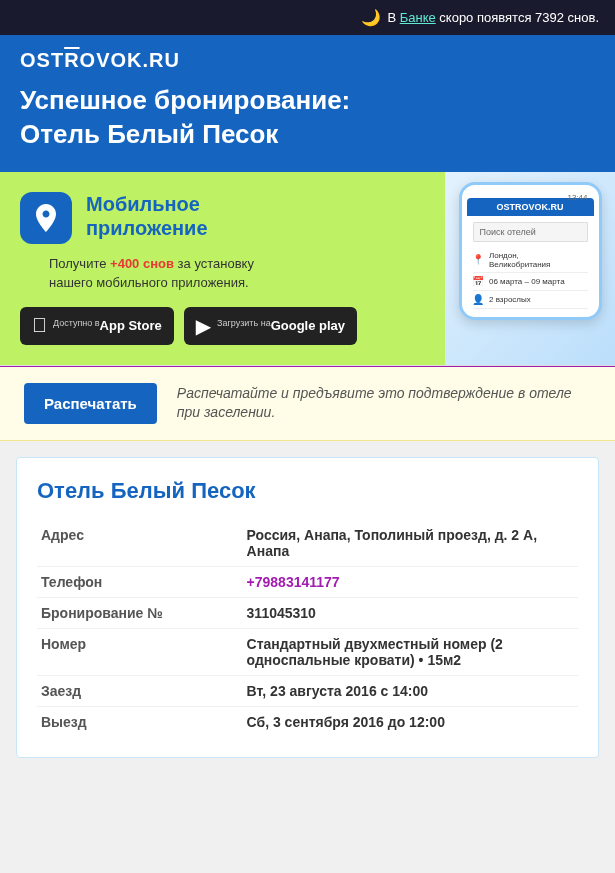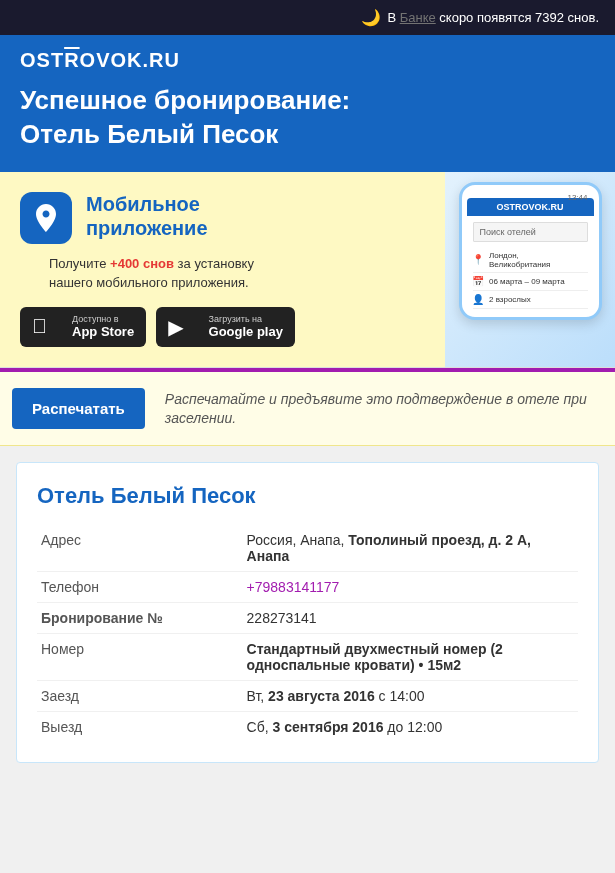--- a/index.html
+++ b/index.html
@@ -18,21 +18,21 @@
       color: #fff;
       text-align: right;
       padding: 8px 16px;
       font-size: 13px;
       display: flex;
       align-items: center;
       justify-content: flex-end;
       gap: 6px;
     }
     .top-bar a {
-      color: #737373;
+      color: #5eead4;
       text-decoration: underline;
     }
     .moon-icon {
       font-size: 16px;
     }
 
     
     .header {
       background: #1565c0;
       padding: 14px 20px 20px 20px;
@@ -46,21 +46,21 @@
     }
     .header-title {
       color: #fff;
       font-size: 26px;
       font-weight: bold;
       line-height: 1.3;
     }
 
     
     .app-promo {
-      background: #fef9c3;
+      background: #bef264;
       display: flex;
       align-items: stretch;
       border-bottom: 1px solid #ddd;
       position: relative;
       overflow: hidden;
     }
     .app-promo-content {
       flex: 1;
       padding: 20px 20px 20px 20px;
       display: flex;
@@ -119,23 +119,22 @@
       padding: 7px 12px;
       font-size: 11px;
       cursor: pointer;
       text-decoration: none;
     }
     .store-btn .store-icon {
       font-size: 20px;
     }
     .store-btn .store-text {
       display: flex;
-      flex-direction: column;
+      flex-direction: row;
       line-height: 1.2;
-      margin-left: 19px;
     }
     .store-btn .store-label {
       font-size: 9px;
       color: #ccc;
     }
     .store-btn .store-name {
       font-size: 13px;
       font-weight: bold;
       color: #fff;
     }
@@ -193,25 +192,25 @@
       font-size: 8px;
     }
     .phone-mock .field-icon {
       color: #1565c0;
       font-size: 10px;
     }
 
     
     .print-section {
       background: #fffde7;
-      border-top: 4px solid #a21caf;
+      border-top: 1px solid #a21caf;
       border-bottom: 1px solid #f0e68c;
-      padding: 16px 12px;
-      display: flex;
-      align-items: flex-end;
+      padding: 16px 24px;
+      display: flex;
+      align-items: center;
       gap: 20px;
     }
     .print-btn {
       background: #1565c0;
       color: #fff;
       border: none;
       border-radius: 4px;
       padding: 12px 20px;
       font-size: 15px;
       font-weight: bold;
@@ -242,20 +241,21 @@
     }
     .info-table {
       width: 100%;
       border-collapse: collapse;
     }
     .info-table tr td {
       padding: 7px 4px;
       vertical-align: top;
       font-size: 14px;
       border-bottom: 1px solid #f0f0f0;
+      font-weight: bold;
     }
     .info-table tr:last-child td {
       border-bottom: none;
     }
     .info-table .label {
       color: #555;
       width: 38%;
       white-space: nowrap;
     }
     .info-table .value {
@@ -353,21 +353,21 @@
         <tr>
       <td class="label">Адрес</td>
       <td class="value">Россия, Анапа, <strong>Тополиный проезд, д. 2 А, Анапа</strong></td>
     </tr>
     <tr>
       <td class="label">Телефон</td>
       <td class="value"><a href="tel:+79883141177">+79883141177</a></td>
     </tr>
     <tr>
       <td class="label bold"><strong>Бронирование №</strong></td>
-      <td class="value booking-num">228273141</td>
+      <td class="value booking-num">311045310</td>
     </tr>
     <tr>
       <td class="label">Номер</td>
       <td class="value bold"><strong>Стандартный двухместный номер (2 односпальные кровати) • 15м2</strong></td>
     </tr>
     <tr>
       <td class="label">Заезд</td>
       <td class="value">Вт, <strong>23 августа 2016</strong> с 14:00</td>
     </tr>
     <tr>

